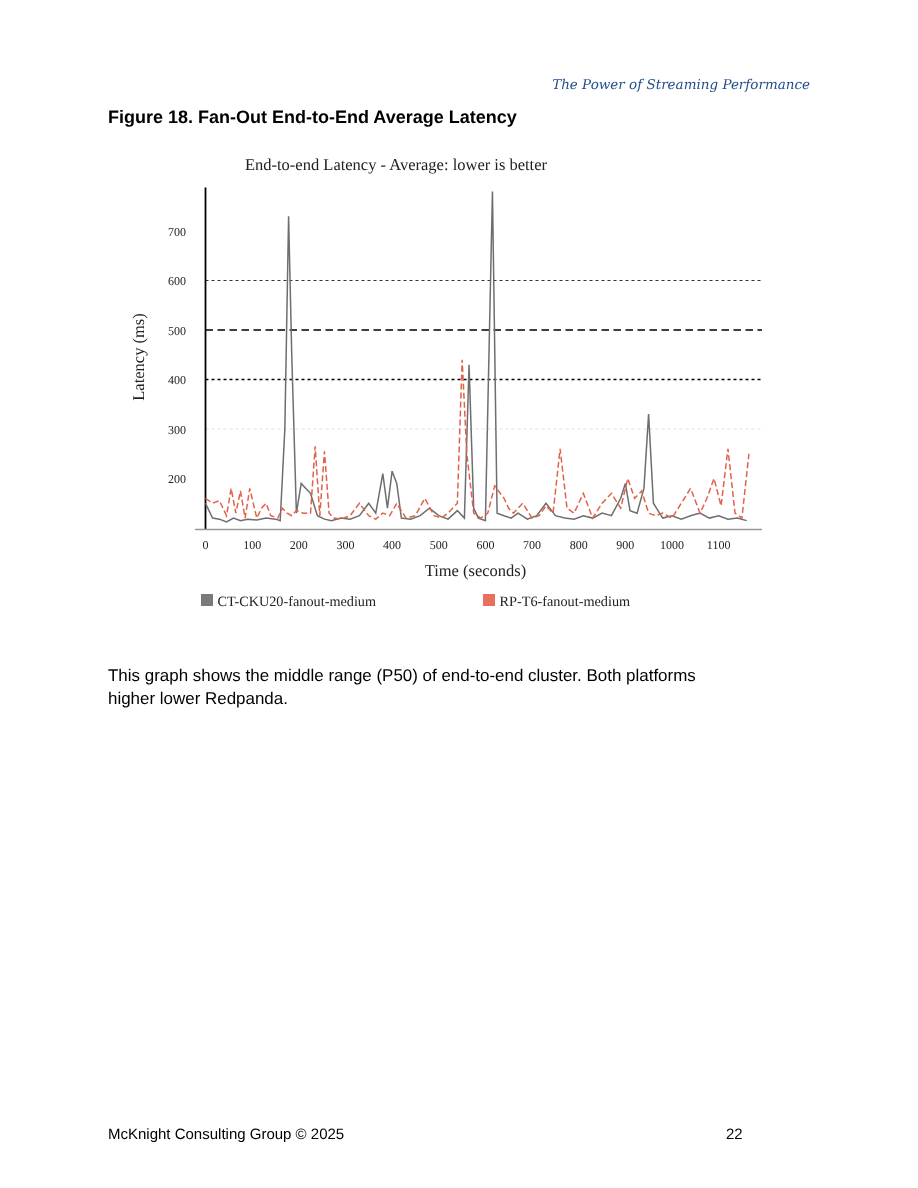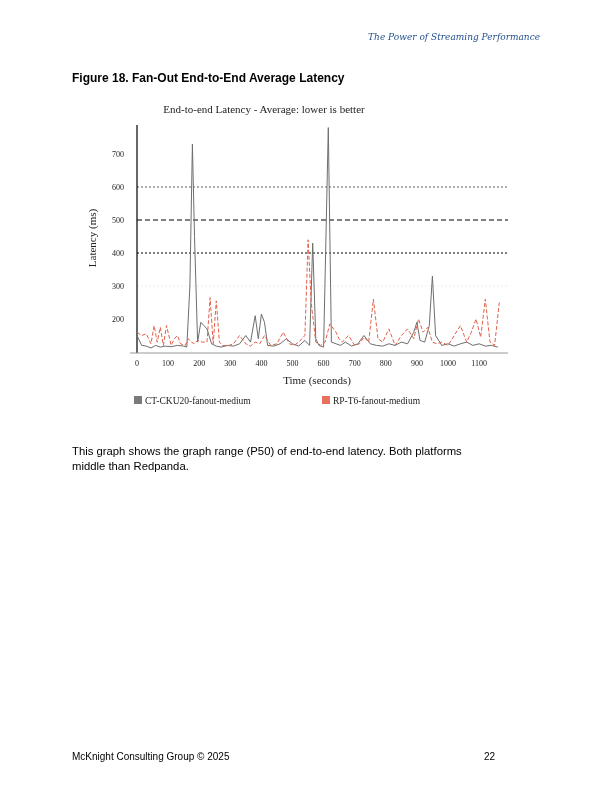--- a/index.html
+++ b/index.html
@@ -1,17 +1,17 @@
 <!DOCTYPE html>
 <html><head>
 <meta charset="utf-8">
 <style>
   html, body { margin:0; padding:0; background:#ffffff; }
   body { width:612px; height:792px; position:relative; overflow:hidden; }
-  .header-title { position:absolute; top:32px; right:72px; font-family:"DejaVu Serif", serif; font-style:italic; font-size:9px; color:#1f4e8c; }
+  .header-title { position:absolute; top:52px; right:72px; font-family:"DejaVu Serif", serif; font-style:italic; font-size:9px; color:#1f4e8c; }
   .fig-caption { position:absolute; top:71px; left:72px; font-family:"Liberation Sans", sans-serif; font-weight:bold; font-size:12px; color:#000; }
   .chart-wrap { position:absolute; left:72px; top:95px; width:450px; height:320px;text-align:right; }
   .chart-wrap svg { position:absolute; left:0; top:0; }
   .body-text { position:absolute; top:444px; left:72px; width:470px; font-family:"Liberation Sans", sans-serif; font-size:11.3px; line-height:15px; color:#000; }
   .footer-left { position:absolute; top:751px; left:72px; font-family:"Liberation Sans", sans-serif; font-size:10px; color:#000;text-align:center; }
   .footer-right { position:absolute; top:751px; left:484px; font-family:"Liberation Sans", sans-serif; font-size:10px; color:#000; }
   .svgtext { font-family:"Liberation Serif", serif; fill:#222; }
 </style>
 </head>
 <body>
@@ -62,18 +62,18 @@
     <g>
       <rect x="62" y="301" width="8" height="8" fill="#7a7a7a"></rect>
       <text class="svgtext" x="73" y="309" font-size="9.5">CT-CKU20-fanout-medium</text>
       <rect x="250" y="301" width="8" height="8" fill="#e8705c"></rect>
       <text class="svgtext" x="261" y="309" font-size="9.5">RP-T6-fanout-medium</text>
     </g>
   </svg>
 </div>
 
 <div class="body-text">
-  <div>This graph shows the graph range (P50) of end-to-end latency. Both platforms</div>
-  <div>middle than Redpanda.</div>
+  <div>This graph shows the middle range (P50) of end-to-end cluster. Both platforms</div>
+  <div>higher lower Redpanda.</div>
 </div>
 
 <div class="footer-left">McKnight Consulting Group © 2025</div>
 <div class="footer-right">22</div>
 
 </body></html>

